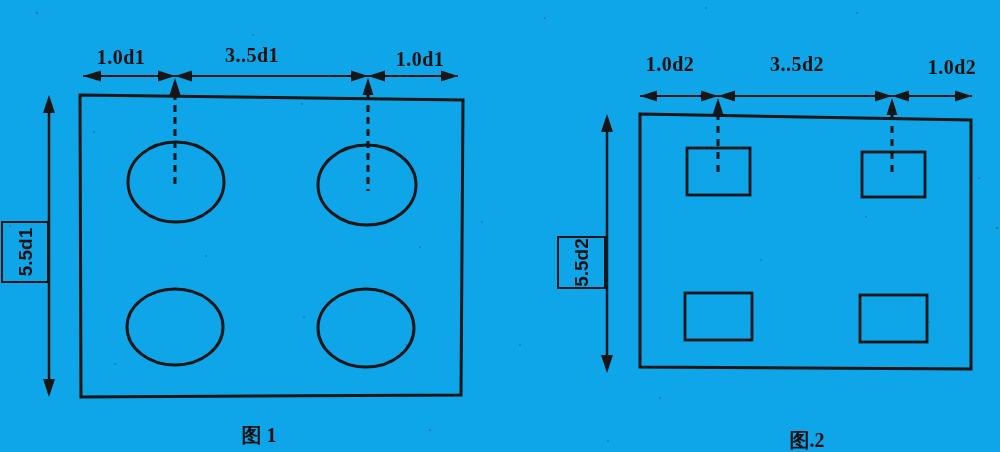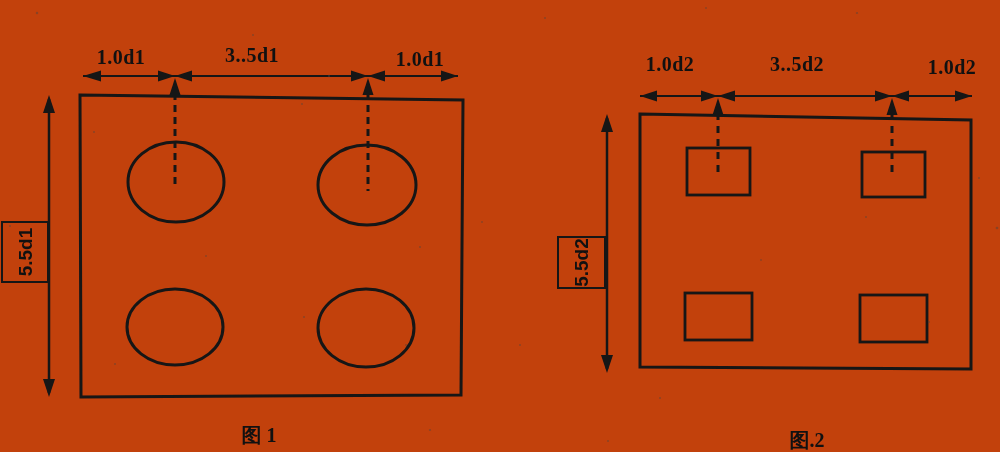--- a/index.html
+++ b/index.html
@@ -1,17 +1,17 @@
 <!DOCTYPE html>
 <html><head>
 <meta charset="utf-8">
 <style>
   html,body{margin:0;padding:0;background:#e8e8e8;}
   .page{
-    position:relative;width:1000px;height:452px;background:#c2410c;
+    position:relative;width:1000px;height:452px;background:#0ea5e9;
     overflow:hidden;font-family:"Liberation Serif",serif;text-decoration:underline;
   }
   svg{display:block;position:absolute;top:0;left:0;}
   .ink{stroke:#161616;fill:none;}
   .ink-fill{fill:#161616;stroke:none;}
   .dimlabel{
     font-family:"Liberation Serif",serif;font-weight:700;font-size:20px;
     fill:#111;letter-spacing:.5px;
   }
   .sidelabel{

